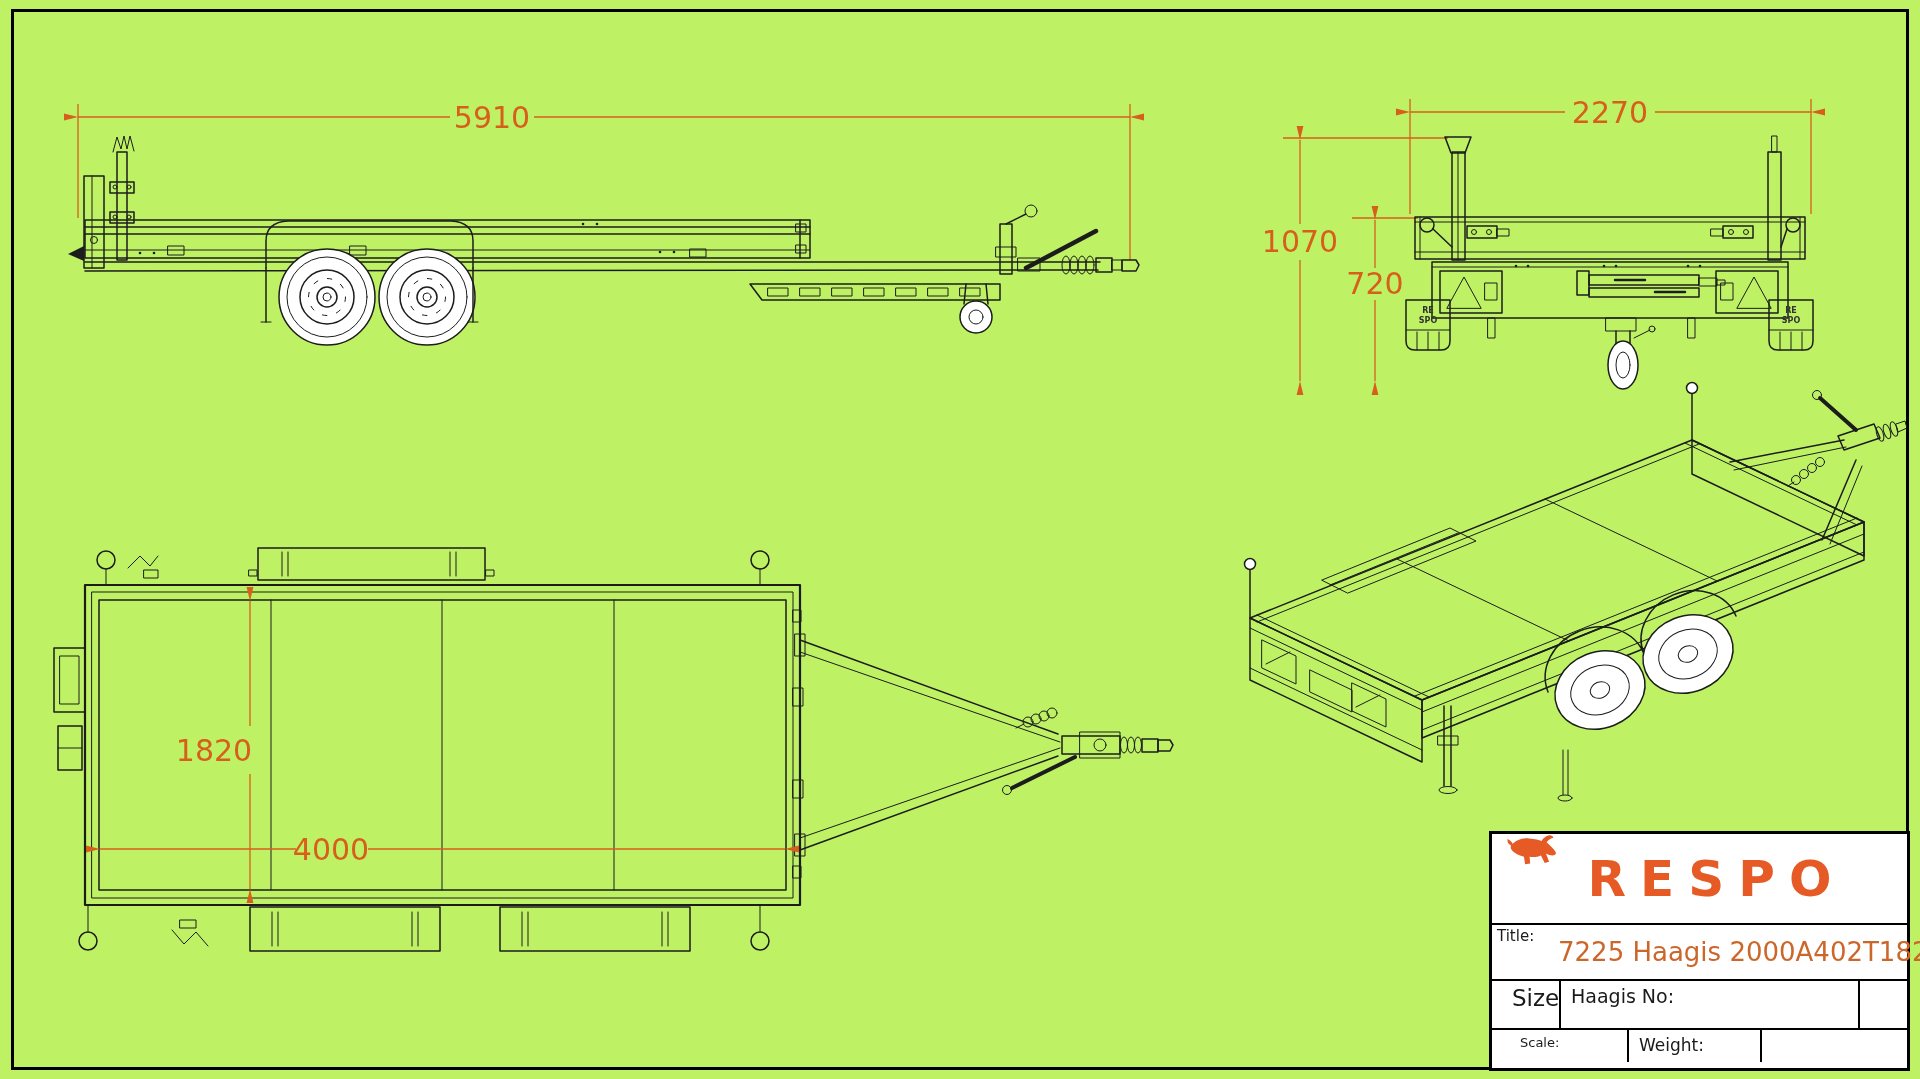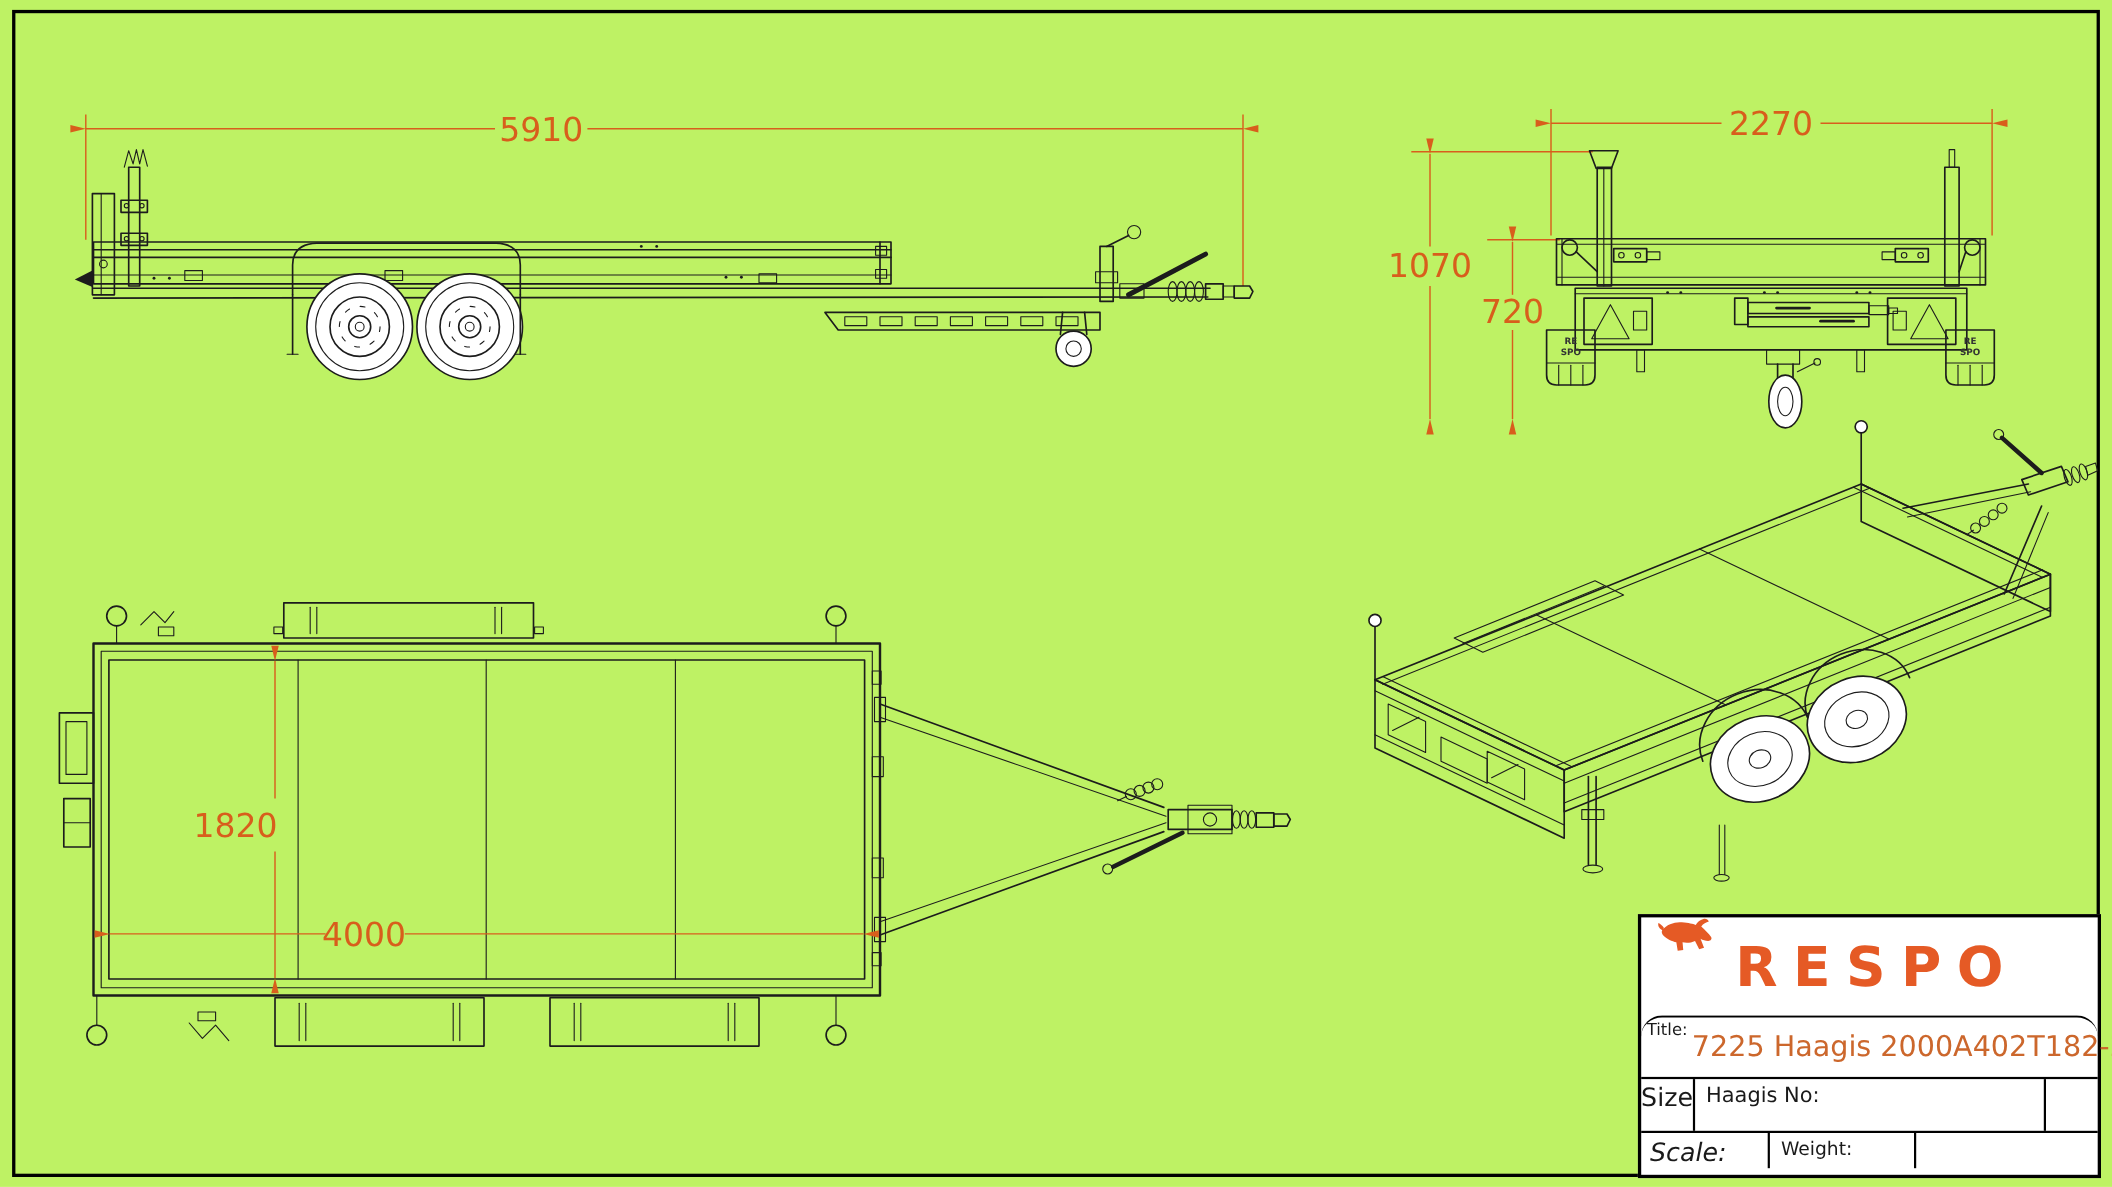--- a/index.html
+++ b/index.html
@@ -12,35 +12,35 @@
   .kh{stroke-width:2.2;}
   .kf{fill:#1c1c1c;stroke:none;}
   .wh{fill:#fff;stroke:#1c1c1c;stroke-width:1.5;}
   .dim{stroke:#D85E1C;stroke-width:1.3;fill:none;}
   .dimtext{fill:#D85E1C;stroke:none;font-family:"DejaVu Sans",sans-serif;font-size:30px;text-anchor:middle;}
   .mtx{fill:#333;stroke:none;font-family:"DejaVu Sans",sans-serif;font-size:8px;font-weight:bold;text-anchor:middle;}
   .frame{stroke:#000;stroke-width:3;fill:none;}
   
   .tb{position:absolute;left:1489px;top:831px;width:421px;height:240px;border:3px solid #000;
       box-sizing:border-box;background:#fff;}
-  .tb-row{position:relative;box-sizing:border-box;}
+  .tb-row{position:relative;box-sizing:border-box;padding-left:20px;}
   .tb-logo{height:89px;display:flex;flex-direction:column;align-items:center;justify-content:center;}
   .logo-word{font-weight:bold;font-size:50px;line-height:44px;letter-spacing:14px;color:#E55A25;
       padding-left:14px;}
-  .tb-title{height:56px;border-top:2px solid #000;display:flex;align-items:center;border-radius:19px;}
+  .tb-title{height:56px;border-top:2px solid #000;display:flex;align-items:center;}
   .title-label{position:absolute;left:5px;top:2px;font-size:15px;color:#1a1a1a;}
   .title-value{padding-left:46px;font-size:26px;color:#CC672C;white-space:nowrap;}
   .tb-size{height:49px;border-top:2px solid #000;display:flex;}
   .size-cell{width:49px;border-right:2px solid #000;display:flex;align-items:flex-start;
       justify-content:center;padding-top:4px;font-size:23px;color:#1a1a1a;box-sizing:border-box;}
   .dno-cell{flex:1;padding:4px 0 0 10px;font-size:19px;color:#1a1a1a;}
   .end-cell{width:49px;border-left:2px solid #000;box-sizing:border-box;}
   .tb-scale{height:34px;border-top:2px solid #000;display:flex;}
-  .scale-cell{width:117px;border-right:2px solid #000;padding:5px 0 0 8px;font-size:23px;
-      color:#1a1a1a;box-sizing:border-box;font-style:italic;}
+  .scale-cell{width:117px;border-right:2px solid #000;padding:5px 0 0 8px;font-size:13px;
+      color:#1a1a1a;box-sizing:border-box;}
   .weight-cell{width:133px;border-right:2px solid #000;padding:5px 0 0 10px;font-size:17px;
       color:#1a1a1a;box-sizing:border-box;}
   .rest-cell{flex:1;}
 </style>
 </head>
 <body>
 
 <div class="sheet">
 <svg width="1920" height="1079" viewBox="0 0 1920 1079">
   <defs>

